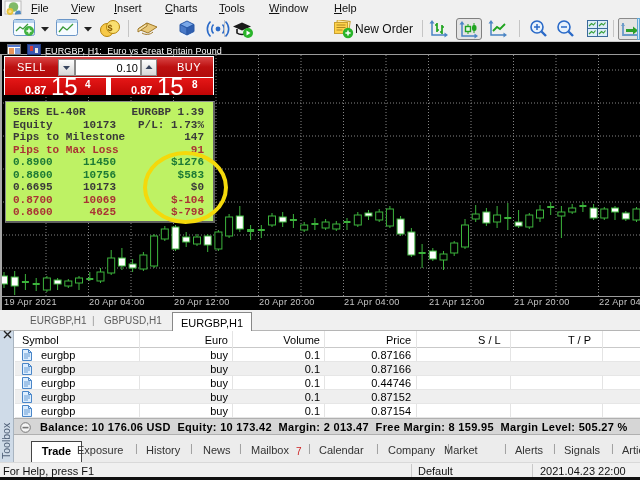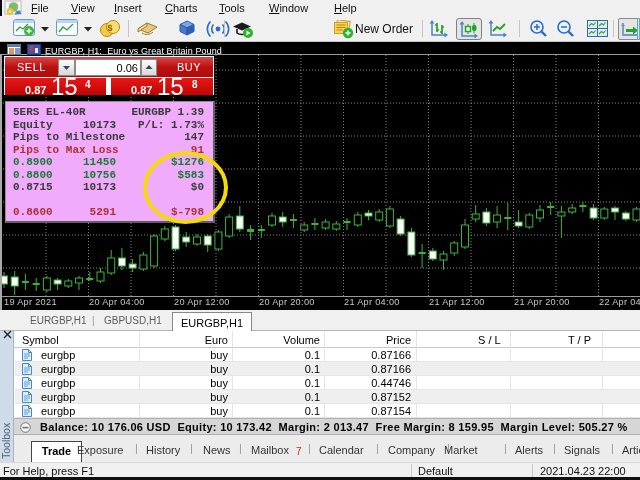--- a/index.html
+++ b/index.html
@@ -26,21 +26,21 @@
 .pricebox{position:absolute;top:22px;height:17px;background:linear-gradient(#e51717,#c10505);color:#fff;}
 #qw .sell{position:absolute;left:12px;top:4px;color:#fff;font-size:11px;letter-spacing:0.5px;}
 #qw .buy{position:absolute;left:172px;top:4px;color:#fff;font-size:11px;letter-spacing:0.5px;}
 #voldd{position:absolute;left:53px;top:2px;width:17px;height:17px;background:linear-gradient(#fdfdfd,#d7d7d7);border:1px solid #8a8a8a;}
 #volfield{position:absolute;left:70px;top:2px;width:66px;height:17px;background:#fff;border:1px solid #8a8a8a;font-size:11px;color:#000;text-align:right;padding:2px 2px 0 0;}
 #volup{position:absolute;left:136px;top:2px;width:16px;height:17px;background:linear-gradient(#fdfdfd,#d7d7d7);border:1px solid #8a8a8a;}
 .bigp{font-size:24px;line-height:17px;position:absolute;top:0;}
 .smallp{font-size:11px;font-weight:bold;position:absolute;top:6px;}
 .supp{font-size:10px;font-weight:bold;position:absolute;top:1px;}
 
-#info{left:5px;top:101px;width:210px;height:122px;background:#f0abfc;border:1px solid #8f8f8f;border-right:2px solid #606060;border-bottom:2px solid #606060;font-family:"Liberation Mono",monospace;font-weight:bold;font-size:11px;text-align:center;}
+#info{left:5px;top:101px;width:210px;height:122px;background:#bef264;border:1px solid #8f8f8f;border-right:2px solid #606060;border-bottom:2px solid #606060;font-family:"Liberation Mono",monospace;font-weight:bold;font-size:11px;text-align:center;}
 #info .r{position:absolute;left:0;width:100%;height:12px;}
 #info .c1{position:absolute;left:7px;}
 #info .c2{position:absolute;right:97px;}
 #info .c3{position:absolute;right:9px;}
 .blk{color:#3a3a3a;} .grn{color:#1d7a35;} .red{color:#a93434;} .drd{color:#a93434;}
 
 #yell{left:143px;top:151px;width:85px;height:73px;border:4px solid #f4d90b;border-radius:50%;z-index:30;}
 
 #ctabs{left:0;top:310px;width:640px;height:21px;background:#f0f0f0;font-size:10px;color:#5a5a5a;border-bottom:1px solid #b5b5b5;}
 #ctabs .act{position:absolute;left:172px;top:2px;width:80px;height:19px;background:#fff;border:1px solid #888;border-bottom:none;color:#000;text-align:center;padding-top:4px;font-size:11px;}
@@ -361,21 +361,21 @@
   </svg>
 </div>
 
 <div class="abs" id="qw">
  <div class="redbar">
    <span class="sell">SELL</span>
         <span class="buy">BUY</span>
    <div id="voldd"><svg width="15" height="15">
             <path d="M4 6 l3.5 4 l3.5 -4 z" fill="#39455e"></path>
           </svg></div>
-   <div id="volfield">0.06</div>
+   <div id="volfield">0.10</div>
    <div id="volup"><svg width="14" height="15">
             <path d="M3.5 9 l3.5 -4 l3.5 4 z" fill="#39455e"></path>
           </svg></div>
  </div>
  <div class="pricebox" style="left:1px;width:101px">
    <span class="smallp" style="left:20px">0.87</span>
    <span class="bigp" style="left:46px">15</span>
    <span class="supp" style="left:80px">4</span>
  </div>
  <div class="pricebox" style="left:107px;width:102px">
@@ -407,27 +407,32 @@
         <span class="c1 grn">0.8900</span>
         <span class="c2 grn">11450</span>
         <span class="c3 grn">$1276</span>
       </div>
  <div class="r" style="top:66.5px">
         <span class="c1 grn">0.8800</span>
         <span class="c2 grn">10756</span>
         <span class="c3 grn">$583</span>
       </div>
  <div class="r" style="top:79px">
-        <span class="c1 blk">0.8715</span>
+        <span class="c1 blk">0.6695</span>
         <span class="c2 blk">10173</span>
         <span class="c3 blk">$0</span>
       </div>
+ <div class="r" style="top:91.5px">
+        <span class="c1 red">0.8700</span>
+        <span class="c2 red">10069</span>
+        <span class="c3 red">$-104</span>
+      </div>
  <div class="r" style="top:104px">
         <span class="c1 red">0.8600</span>
-        <span class="c2 red">5291</span>
+        <span class="c2 red">4625</span>
         <span class="c3 red">$-798</span>
       </div>
 </div>
 <div class="abs" id="yell"></div>
 
 <div class="abs" id="ctabs">
  <span style="position:absolute;left:30px;top:5px">EURGBP,H1</span>
  <span style="position:absolute;left:92px;top:5px;color:#999">|</span>
  <span style="position:absolute;left:104px;top:5px">GBPUSD,H1</span>
  <div class="act">EURGBP,H1</div>

